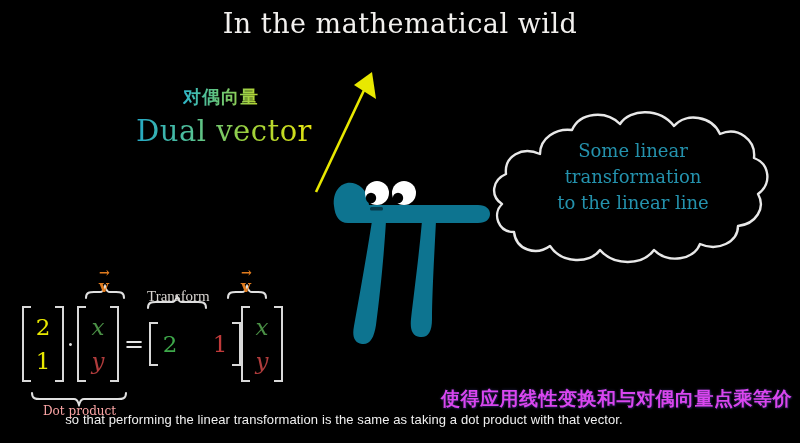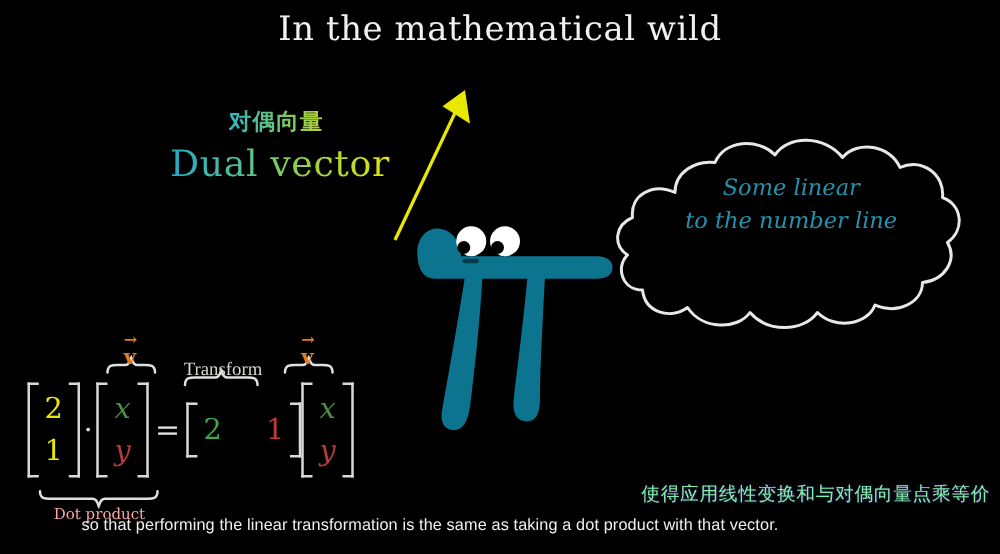--- a/index.html
+++ b/index.html
@@ -82,21 +82,20 @@
   #cloud-text {
     position: absolute;
     left: 0;
     top: 34px;
     width: 302px;
     text-align: center;
     color: #2492ad;
     font-family: "DejaVu Serif", serif;
     font-size: 18px;
     line-height: 26px;
-    font-style: italic;
   }
 
   
   #pi-svg {
     position: absolute;
     left: 300px;
     top: 55px;
     width: 220px;
     height: 300px;
   }
@@ -216,23 +215,23 @@
     height: 443px;
     pointer-events: none;
   }
 
   
   #sub-cn {
     position: absolute;
     right: 8px;
     top: 386px;
     font-family: "DejaVu Sans", sans-serif;
-    font-size: 15px;
-    font-weight: normal;
-    color: #86efac;
+    font-size: 19px;
+    font-weight: bold;
+    color: #d946ef;
     text-shadow: 0 0 3px #2a2250, 1px 1px 2px #1b1540;
     letter-spacing: 0.5px;
   }
   #sub-en {
     position: absolute;
     left: 0;
     top: 412px;
     width: 688px;
     text-align: center;
     font-family: "Liberation Sans", sans-serif;
@@ -296,21 +295,22 @@
                C274,120 284,104 276,90
                C290,80 288,60 272,54
                C274,36 256,22 238,30
                C230,12 204,8 192,22
                C178,4 148,4 138,20
                C124,6 98,8 90,26
                C74,24 58,34 58,50 Z" fill="none" stroke="#e8e8e8" stroke-width="2.4" stroke-linejoin="round"></path>
     </svg>
     <div id="cloud-text">
       <div>Some linear</div>
-      <div>to the number line</div>
+      <div>transformation</div>
+      <div>to the linear line</div>
     </div>
   </div>
 
   <svg id="braces-svg" viewBox="0 0 320 443">
 
     <path d="M86,298 C86,292 90,292 94,292 L100,292 C104,292 104,288 105,286
              C106,288 106,292 110,292 L116,292 C120,292 124,292 124,298" fill="none" stroke="#e0e0e0" stroke-width="2" stroke-linecap="round"></path>
 
     <path d="M148,308 C148,302 152,302 156,302 L172,302 C176,302 176,298 177,296
              C178,298 178,302 182,302 L198,302 C202,302 206,302 206,308" fill="none" stroke="#e0e0e0" stroke-width="2" stroke-linecap="round"></path>

